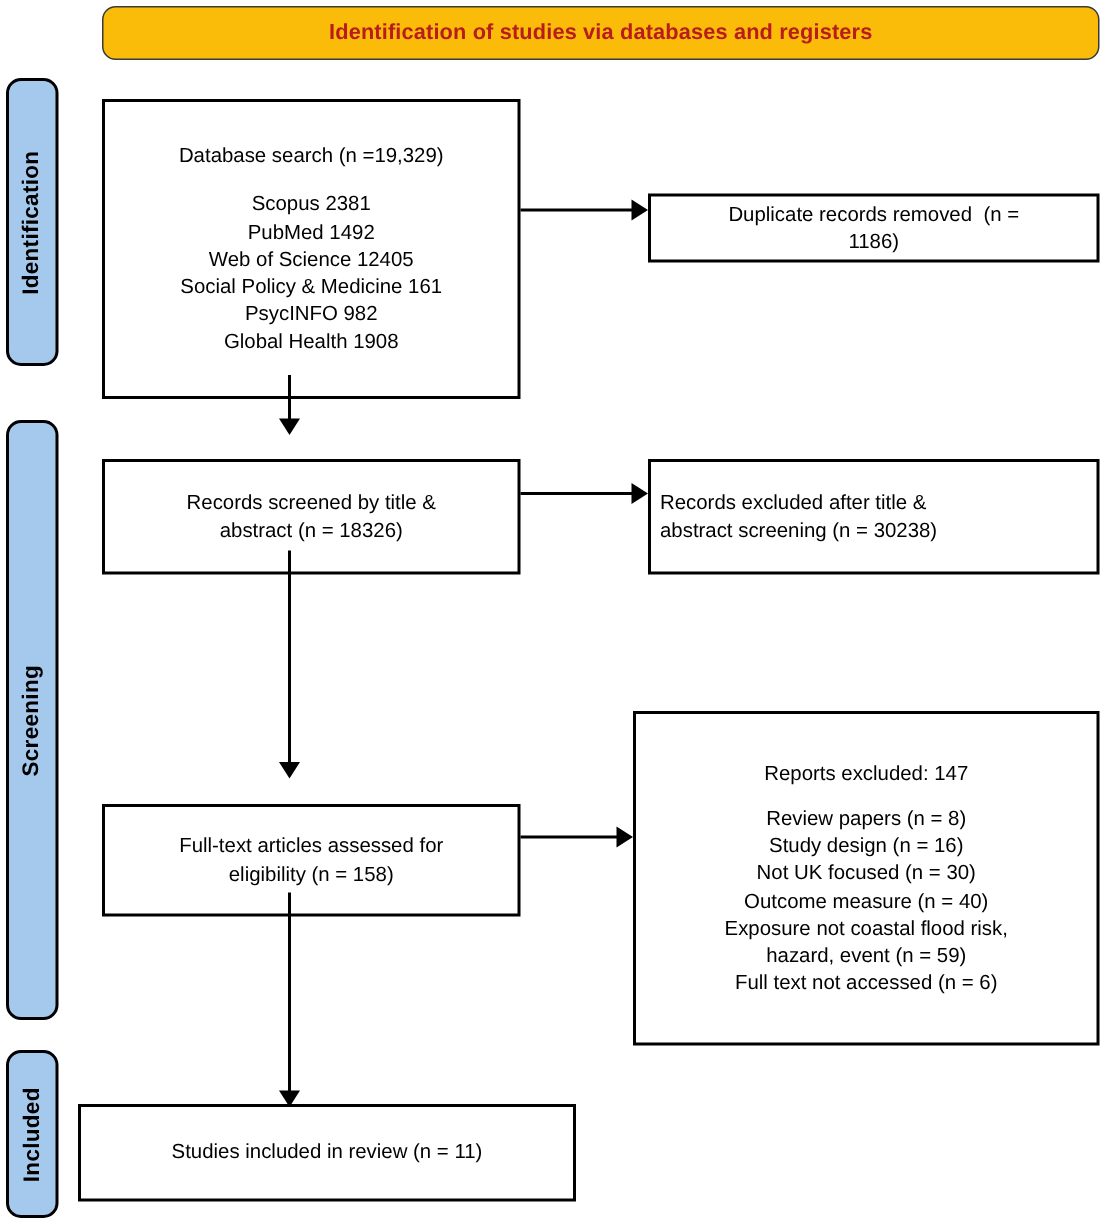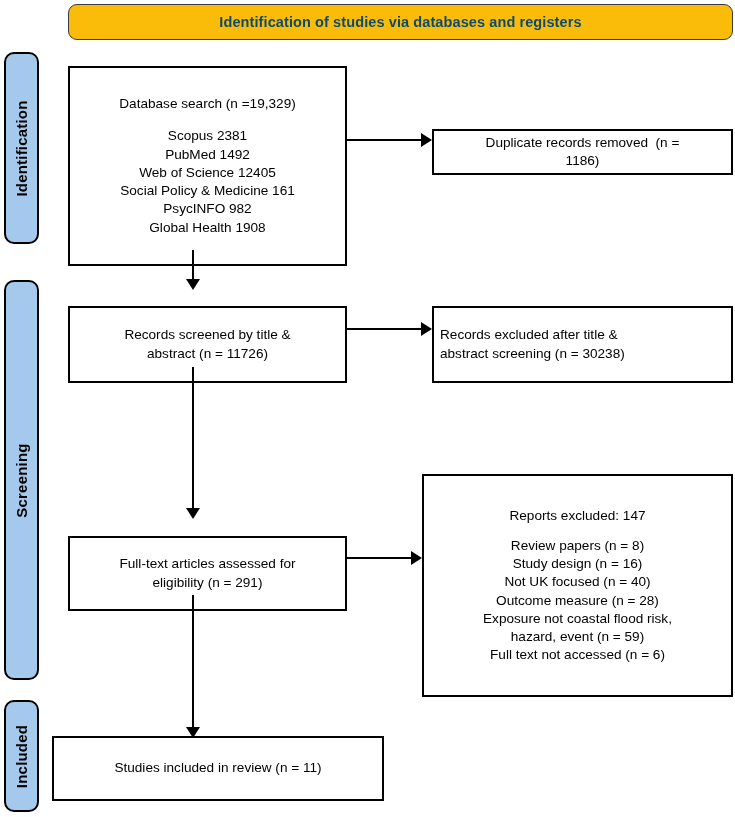--- a/index.html
+++ b/index.html
@@ -25,21 +25,21 @@
     box-sizing: border-box;
     background: #FABC09;
     border: 1px solid #3a3a3a;
     border-radius: 9px;
     display: flex;
     align-items: center;
     justify-content: center;
     font-weight: bold;
     font-size: 14.5px;
     letter-spacing: 0.1px;
-    color: #0c4a6e;
+    color: #b91c1c;
     text-align: center;
   }
 
   
   .stage-bar {
     position: absolute;
     box-sizing: border-box;
     background: #A5C9EC;
     border: 2px solid #000000;
     border-radius: 10px;
@@ -141,40 +141,40 @@
     <span class="line">Global Health 1908</span>
   </div>
 
   <div class="flow-box" style="left:432px; top:113px; width:301px; height:46px;">
     <span class="line">Duplicate records removed  (n =</span>
     <span class="line">1186)</span>
   </div>
 
   <div class="flow-box" style="left:68px; top:290px; width:279px; height:77px;">
     <span class="line">Records screened by title &amp;</span>
-    <span class="line">abstract (n = 11726)</span>
+    <span class="line">abstract (n = 18326)</span>
   </div>
 
   <div class="flow-box align-left" style="left:432px; top:290px; width:301px; height:77px;">
     <span class="line">Records excluded after title &amp;</span>
     <span class="line">abstract screening (n = 30238)</span>
   </div>
 
   <div class="flow-box" style="left:68px; top:520px; width:279px; height:75px;">
     <span class="line">Full-text articles assessed for</span>
-    <span class="line">eligibility (n = 291)</span>
+    <span class="line">eligibility (n = 158)</span>
   </div>
 
   <div class="flow-box" style="left:422px; top:458px; width:311px; height:223px;">
     <span class="line">Reports excluded: 147</span>
     <span class="spacer-sm"></span>
     <span class="line">Review papers (n = 8)</span>
     <span class="line">Study design (n = 16)</span>
-    <span class="line">Not UK focused (n = 40)</span>
-    <span class="line">Outcome measure (n = 28)</span>
+    <span class="line">Not UK focused (n = 30)</span>
+    <span class="line">Outcome measure (n = 40)</span>
     <span class="line">Exposure not coastal flood risk,</span>
     <span class="line">hazard, event (n = 59)</span>
     <span class="line">Full text not accessed (n = 6)</span>
   </div>
 
   <div class="flow-box" style="left:52px; top:720px; width:332px; height:65px;justify-content:center;">
     <span class="line">Studies included in review (n = 11)</span>
   </div>
 
   <div class="conn-h" style="left:347px; top:139px; width:75px;"></div>

